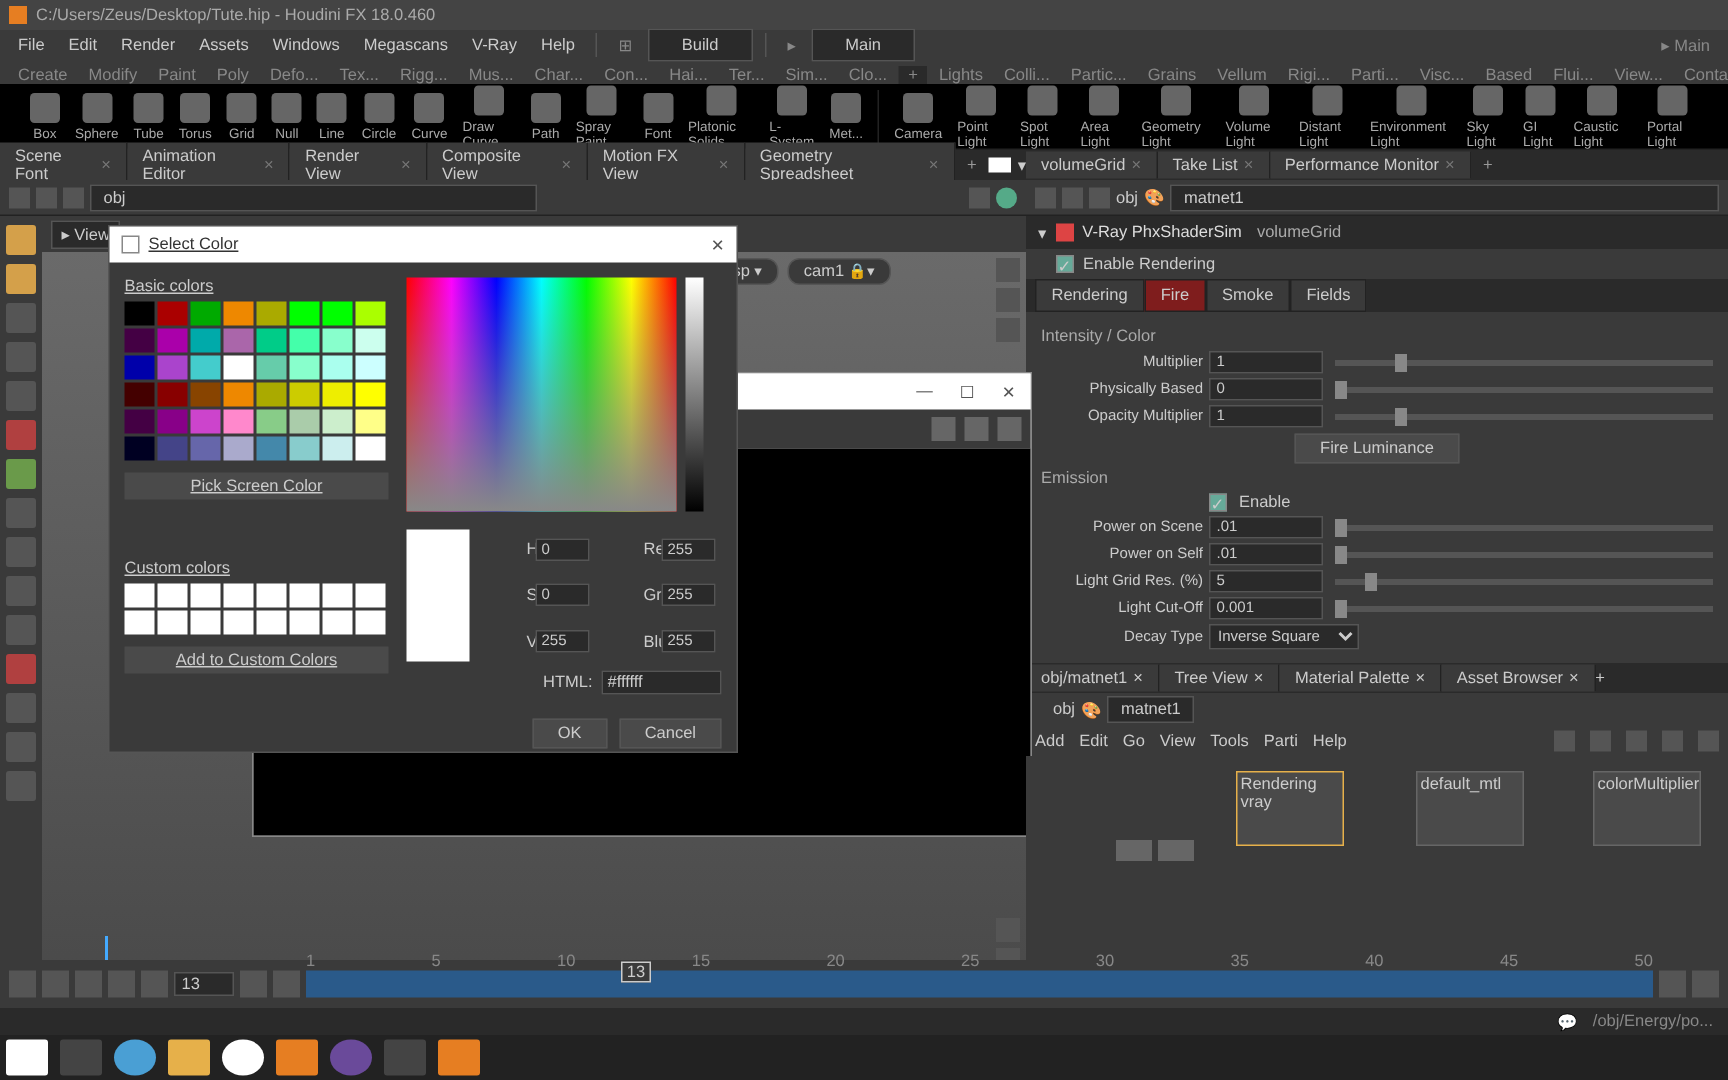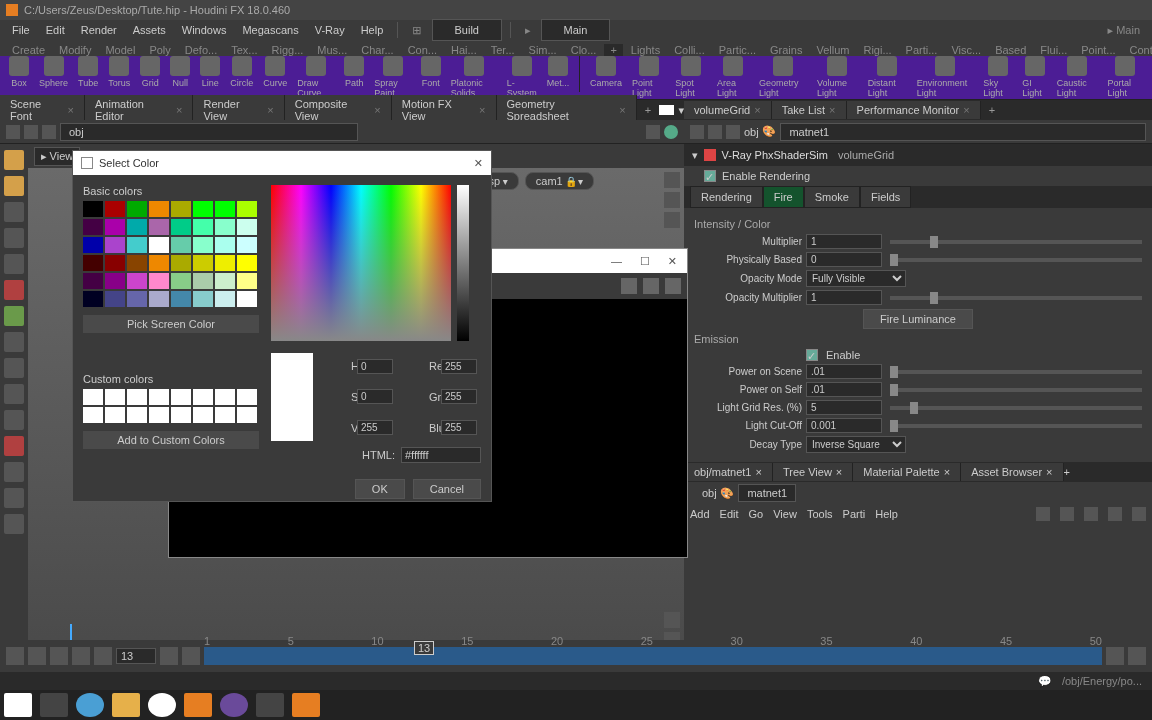--- a/index.html
+++ b/index.html
@@ -13,21 +13,21 @@
 .menubar { height: 20px; background: #3a3a3a; display: flex; align-items: center; padding: 0 6px; gap: 4px; }
 .menubar span { padding: 2px 6px; cursor: pointer; }
 .menubar .dropdown { background: #2a2a2a; padding: 2px 16px; border: 1px solid #555; display: flex; align-items: center; }
 .menubar .sep { width: 1px; height: 16px; background: #555; margin: 0 4px; }
 
 
 .shelftabs { height: 16px; background: #3a3a3a; display: flex; align-items: flex-end; padding: 0 6px; gap: 2px; color: #888; font-size: 10px; overflow: hidden; }
 .shelftabs span { padding: 0 6px; white-space: nowrap; }
 
 
-.shelf { height: 44px; background: #4c1d95; display: flex; padding: 0 9px; gap: 10px; border-bottom: 1px solid #222; }
+.shelf { height: 44px; background: #000000; display: flex; align-items: center; padding: 0 20px; gap: 10px; border-bottom: 1px solid #222; }
 .shelf .tool { display: flex; flex-direction: column; align-items: center; gap: 2px; }
 .shelf .tool .ic { width: 20px; height: 20px; background: #666; border-radius: 3px; }
 .shelf .tool .lbl { font-size: 9px; color: #aaa; }
 .shelf .divider { width: 1px; height: 36px; background: #222; }
 
 
 .panetabs { height: 20px; background: #2a2a2a; display: flex; align-items: center; gap: 0; }
 .panetabs .tab { padding: 3px 10px; background: #3a3a3a; border-right: 1px solid #222; display: flex; align-items: center; gap: 4px; }
 .panetabs .tab .x { color: #777; }
 .panetabs .plus { padding: 3px 8px; color: #999; }
@@ -74,25 +74,25 @@
 .axis::before { content: ''; position: absolute; left: 12px; bottom: 0; width: 2px; height: 18px; background: #4af; }
 .axis::after { content: ''; position: absolute; left: 12px; bottom: 0; width: 18px; height: 2px; background: #f44; }
 
 
 .viewbottom { height: 20px; background: #3a3a3a; display: flex; align-items: center; padding: 0 6px; gap: 4px; }
 .viewbottom .ic { width: 14px; height: 14px; background: #555; }
 
 
 .colordlg { position: absolute; left: 72px; top: 150px; width: 420px; height: 352px; background: #3a3a3a; z-index: 100; border: 1px solid #555; }
 .colordlg .hdr { height: 24px; background: #fff; color: #333; display: flex; align-items: center; padding: 0 8px; justify-content: space-between; }
-.colordlg .hdr .ttl { display: flex; align-items: center; gap: 6px; }
+.colordlg .hdr .ttl { display: flex; align-items: center; gap: 6px; text-decoration: underline; }
 .colordlg .hdr .ttl .ic { width: 12px; height: 12px; border: 1px solid #888; }
 .colordlg .hdr .x { color: #555; cursor: pointer; }
 .colordlg .body { padding: 10px; display: flex; gap: 12px; }
-.colordlg .left { width: 180px; }
+.colordlg .left { width: 180px; text-decoration: underline; }
 .colordlg .lbl { color: #ccc; margin-bottom: 4px; }
 .colordlg .swatches { display: grid; grid-template-columns: repeat(8, 20px); gap: 2px; margin-bottom: 8px; }
 .colordlg .sw { width: 20px; height: 16px; }
 .colordlg .pick { background: #4a4a4a; padding: 3px; text-align: center; margin-bottom: 10px; }
 .colordlg .custom { display: grid; grid-template-columns: repeat(8, 20px); gap: 2px; margin-bottom: 8px; }
 .colordlg .custom .sw { background: #fff; }
 .colordlg .right { flex: 1; }
 .colordlg .gradient { width: 180px; height: 156px; background: linear-gradient(to bottom, transparent, #888), linear-gradient(to right, red, magenta, blue, cyan, lime, yellow, red); position: relative; }
 .colordlg .valbar { width: 12px; height: 156px; background: linear-gradient(#fff, #000); position: absolute; right: 0; top: 0; }
 .colordlg .right .row2 { display: flex; gap: 10px; margin-top: 12px; }
@@ -109,21 +109,21 @@
 .rightcol .pathbar { }
 .paramhdr { height: 22px; background: #2a2a2a; display: flex; align-items: center; padding: 0 8px; gap: 6px; }
 .paramhdr .ic { width: 12px; height: 12px; background: #d44; }
 .paramhdr .name { color: #ddd; }
 .paramhdr .name2 { color: #aaa; margin-left: 4px; }
 .checkrow { padding: 4px 20px; display: flex; align-items: center; gap: 6px; }
 .checkrow .cb { width: 12px; height: 12px; border: 1px solid #888; background: #6a9; }
 
 .paramtabs { display: flex; background: #2a2a2a; padding: 0 6px; gap: 0; }
 .paramtabs .pt { padding: 4px 10px; background: #3a3a3a; border: 1px solid #222; }
-.paramtabs .pt.active { background: #14532d; }
+.paramtabs .pt.active { background: #7f1d1d; }
 
 .params { padding: 6px 10px; }
 .params .sect { color: #aaa; margin: 4px 0; }
 .params .prow { display: flex; align-items: center; margin: 3px 0; gap: 4px; }
 .params .prow .plbl { width: 108px; text-align: right; color: #ccc; font-size: 10px; }
 .params .prow input[type=text] { width: 76px; background: #2a2a2a; border: 1px solid #555; color: #ccc; padding: 1px 4px; font-size: 10px; }
 .params .prow .slider { flex: 1; height: 4px; background: #555; position: relative; margin-left: 4px; }
 .params .prow .slider .h { position: absolute; width: 8px; height: 12px; background: #888; top: -4px; }
 .params .prow select { width: 100px; background: #2a2a2a; border: 1px solid #555; color: #ccc; padding: 1px; font-size: 10px; }
 .params .btn { background: #4a4a4a; padding: 3px 16px; margin: 4px auto; display: block; border: 1px solid #555; color: #ccc; width: fit-content; }
@@ -189,21 +189,21 @@
   <div class="dropdown">
       <span>Main</span>
     </div>
   <div style="flex:1"></div>
   <span style="color:#888">▸ Main</span>
 </div>
 
 <div class="shelftabs">
   <span>Create</span>
   <span>Modify</span>
-  <span>Model</span>
+  <span>Paint</span>
   <span>Poly</span>
   <span>Defo...</span>
   <span>Tex...</span>
   <span>Rigg...</span>
   <span>Mus...</span>
   <span>Char...</span>
   <span>Con...</span>
   <span>Hai...</span>
   <span>Ter...</span>
   <span>Sim...</span>
@@ -212,21 +212,21 @@
   <span>Lights</span>
   <span>Colli...</span>
   <span>Partic...</span>
   <span>Grains</span>
   <span>Vellum</span>
   <span>Rigi...</span>
   <span>Parti...</span>
   <span>Visc...</span>
   <span>Based</span>
   <span>Flui...</span>
-  <span>Point...</span>
+  <span>View...</span>
   <span>Conta...</span>
 
 </div>
 
 <div class="shelf" id="shelf">
     <div class="tool">
       <div class="ic"></div>
       <div class="lbl">Box</div>
     </div>
     <div class="tool">
@@ -512,24 +512,20 @@
           </div>
         </div>
       <div class="prow">
           <div class="plbl">Physically Based</div>
           <input type="text" value="0" style="">
           <div class="slider">
             <div class="h" style="left:0"></div>
           </div>
         </div>
       <div class="prow">
-          <div class="plbl">Opacity Mode</div>
-          <select><option>Fully Visible</option></select>
-        </div>
-      <div class="prow">
           <div class="plbl">Opacity Multiplier</div>
           <input type="text" value="1" style="">
           <div class="slider">
             <div class="h" style="left:40px"></div>
           </div>
         </div>
       <button class="btn"><span>Fire Luminance</span></button>
       <div class="sect">Emission</div>
       <div class="prow">
           <div class="plbl"></div>
@@ -604,20 +600,28 @@
       <span>View</span>
       <span>Tools</span>
       <span>Parti</span>
       <span>Help</span>
       <div style="flex:1"></div>
       <div class="ic" style="width:14px;height:14px;background:#555"></div>
       <div class="ic" style="width:14px;height:14px;background:#555"></div>
       <div class="ic" style="width:14px;height:14px;background:#555"></div>
       <div class="ic" style="width:14px;height:14px;background:#555"></div>
       <div class="ic" style="width:14px;height:14px;background:#555"></div>
+    </div>
+    <div class="netcanvas">
+      <div class="node o" style="left:140px;top:10px"><span>Rendering
+vray</span></div>
+      <div class="node" style="left:260px;top:10px"><span>default_mtl</span></div>
+      <div class="node" style="left:378px;top:10px"><span>colorMultiplier</span></div>
+      <div style="position:absolute;left:60px;top:56px;width:24px;height:14px;background:#666"></div>
+      <div style="position:absolute;left:88px;top:56px;width:24px;height:14px;background:#666"></div>
     </div>
   </div>
 </div>
 
 <div class="colordlg">
   <div class="hdr">
     <div class="ttl">
         <div class="ic"></div>
         <span>Select Color</span>
       </div>

